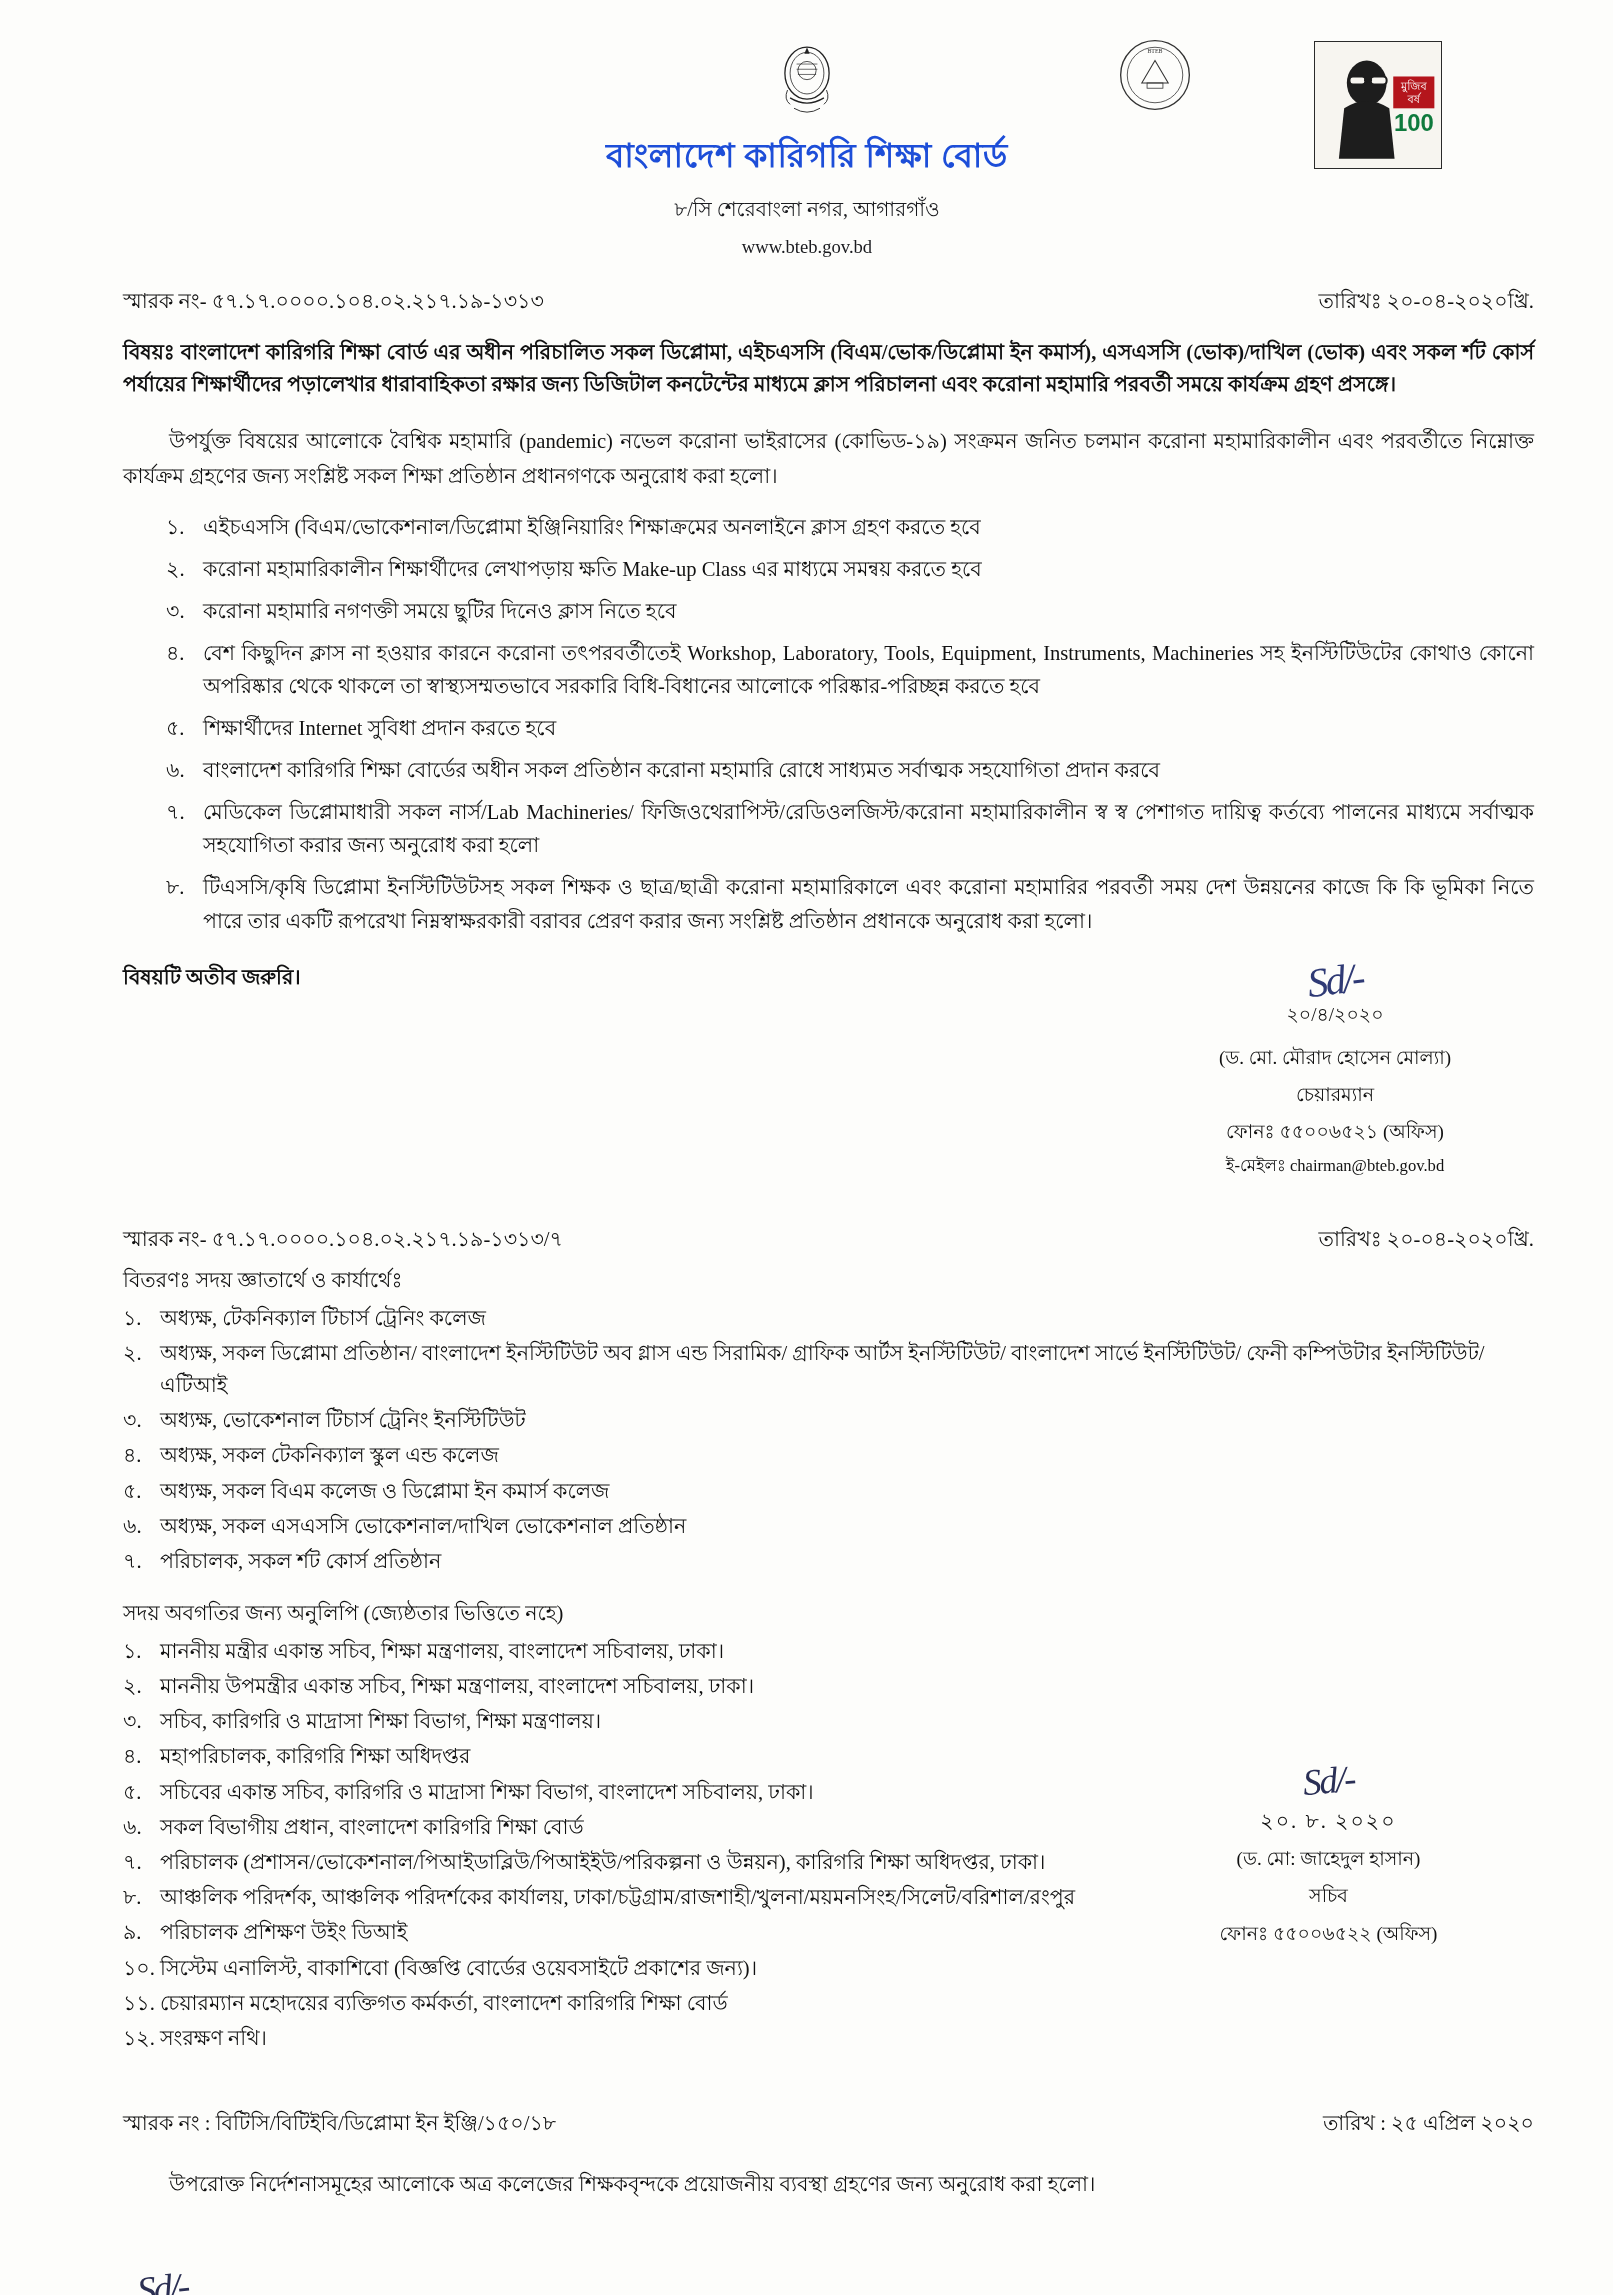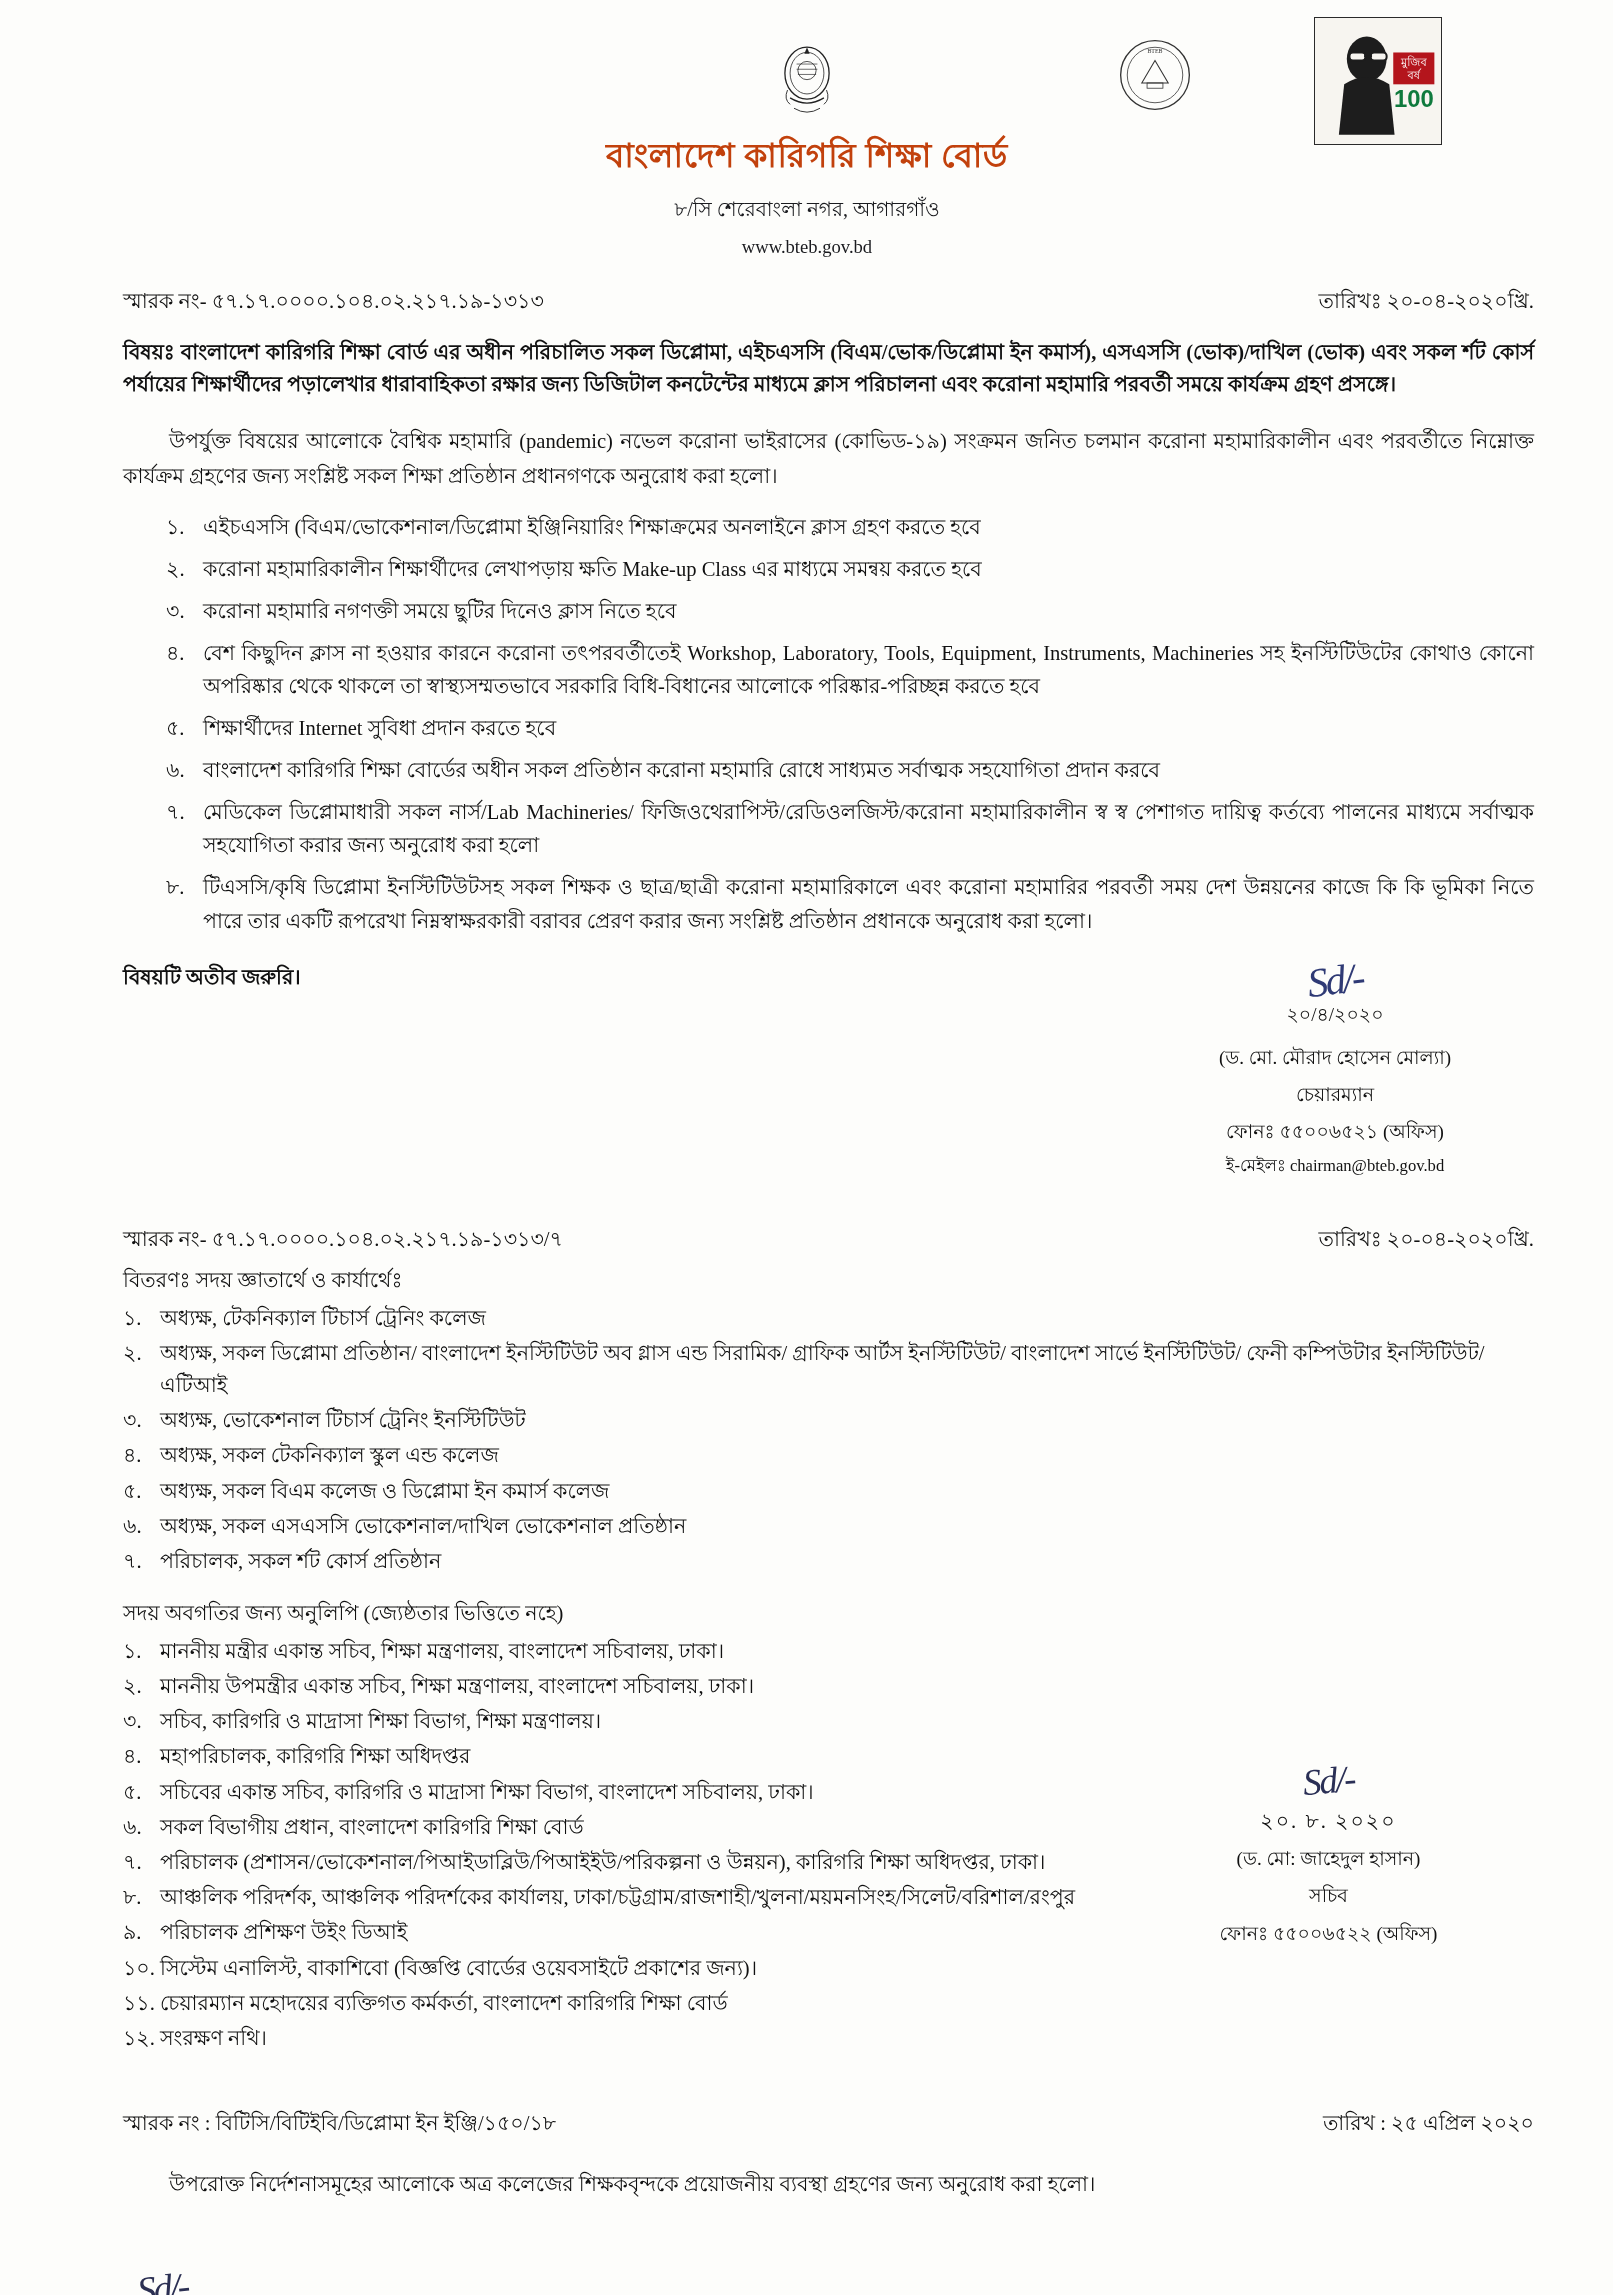--- a/index.html
+++ b/index.html
@@ -35,21 +35,21 @@
     width: 78px;
     height: 88px;
     margin: 0 auto;
     display: block;
   }
   .org-name {
     font-size: 33px;
     font-weight: 700;
     letter-spacing: 0.7px;
     margin-top: 6.6px;
-    color: #c2410c;
+    color: #1d4ed8;
   }
   .org-addr1, .org-addr2 {
     font-size: 20px;
     margin-top: 8.6px;
     color: #1a1b1f;
   }
   .org-web {
     font-size: 18.6px;
     margin-top: 9.3px;
     color: #1a1b1f;
@@ -58,21 +58,21 @@
 
   .seal-2 {
     position: absolute;
     top: 38px;
     left: 1118px;
     width: 74px;
     height: 74px;
   }
   .mujib-logo {
     position: absolute;
-    top: 17px;
+    top: 41px;
     left: 1314px;
     width: 126px;
     height: 126px;
     border: 1.3px solid #2a2a2a;
     background: #f7f5f0;
     overflow: hidden;
   }
 
   
   .memo-row {

